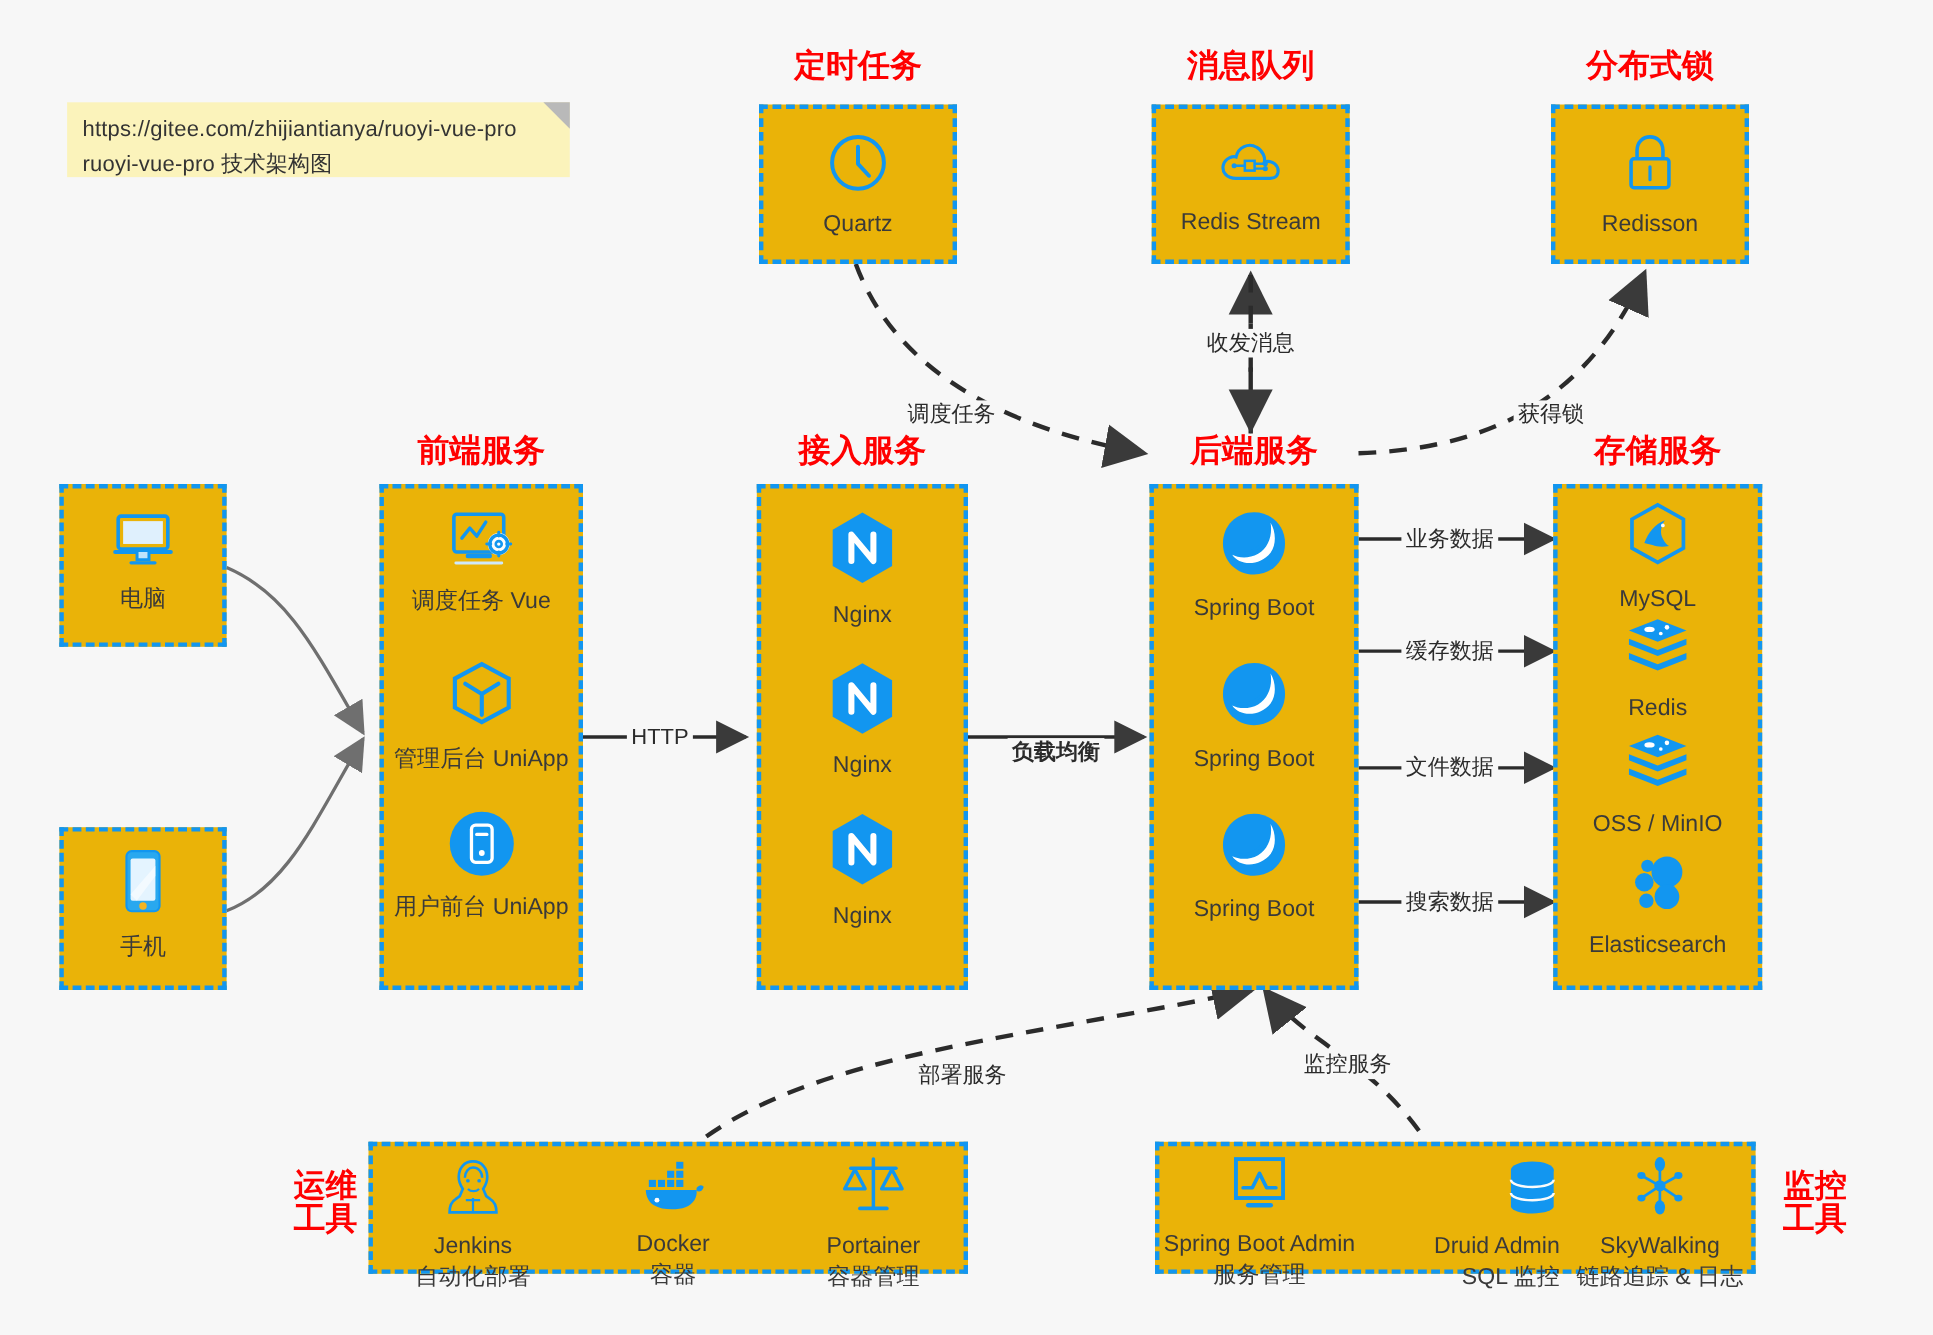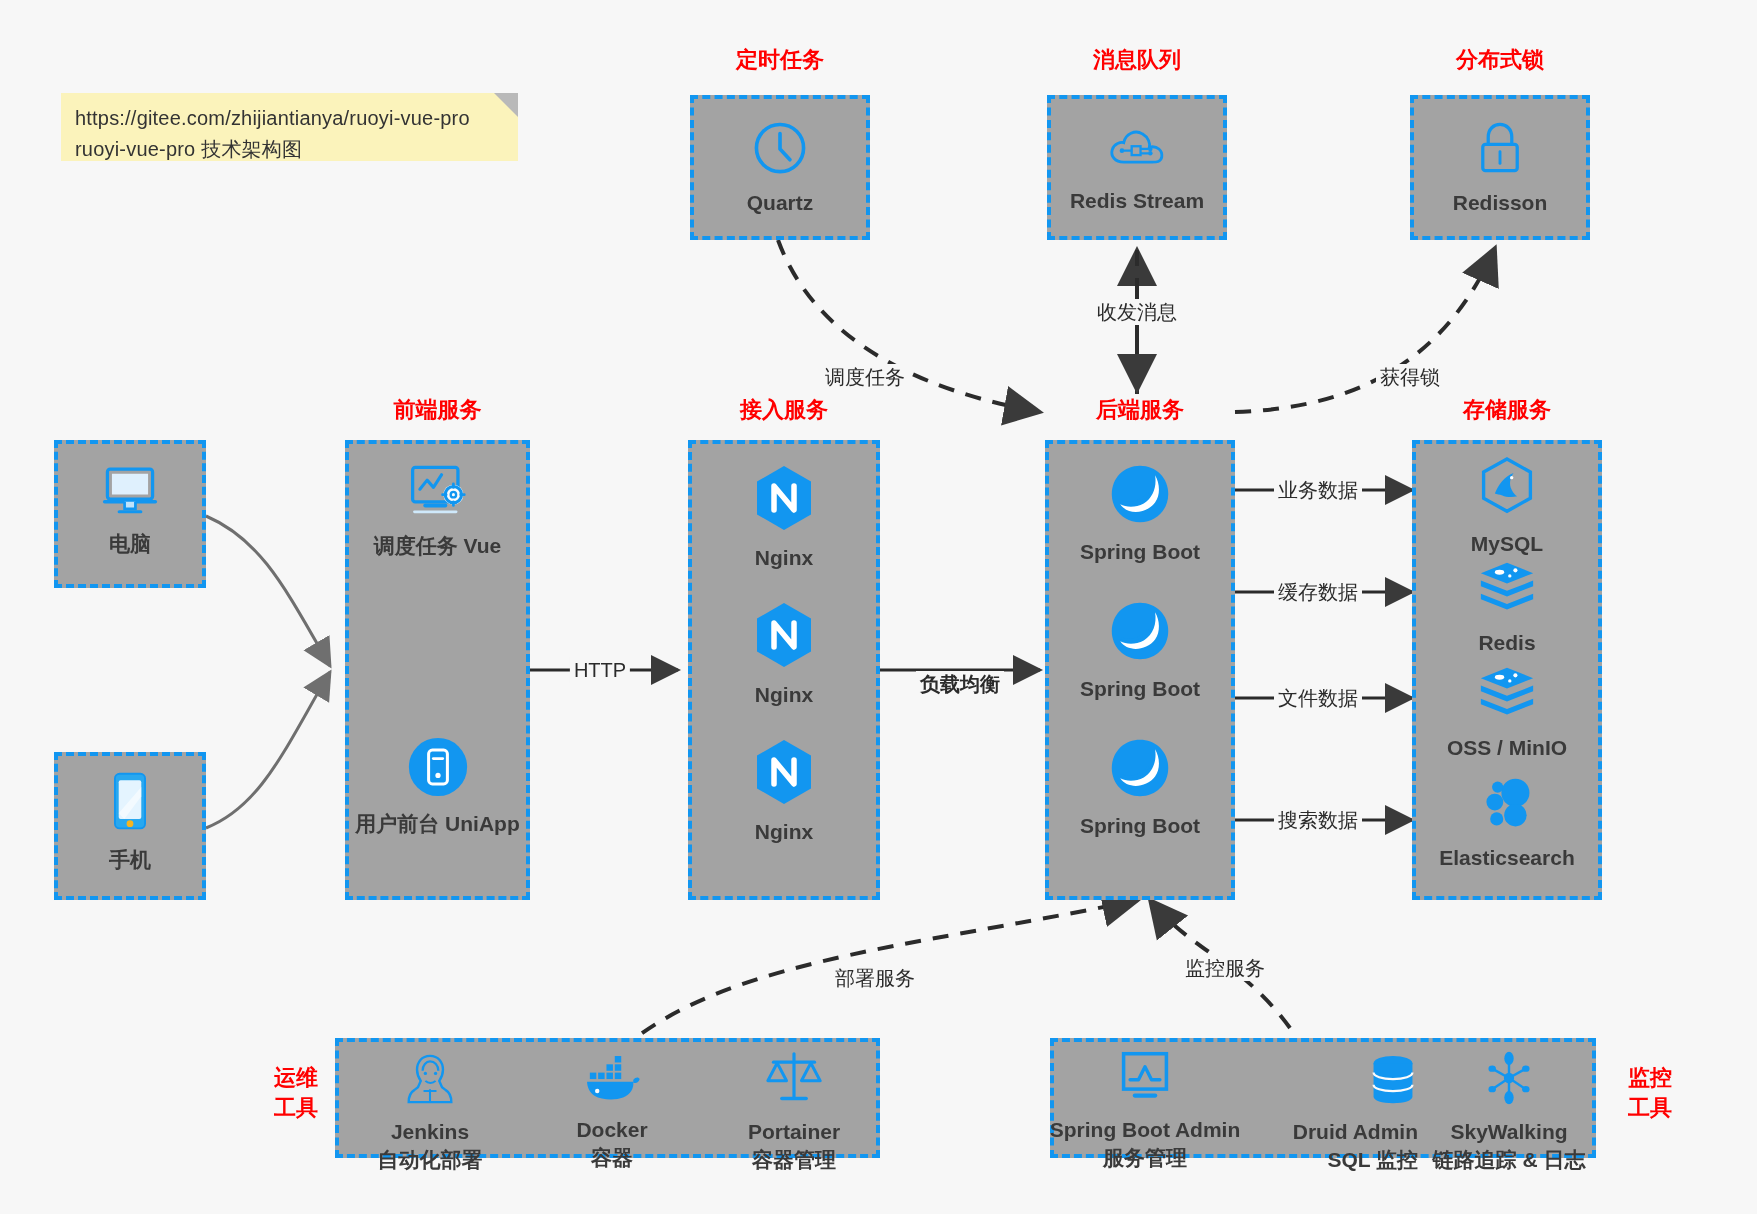--- a/index.html
+++ b/index.html
@@ -19,31 +19,30 @@
     padding:10px 14px 0 14px;box-sizing:border-box;
     font-size:20px;color:#333;line-height:31px;letter-spacing:.2px;
   }
   .note .fold{
     position:absolute;right:0;top:0;width:0;height:0;
     border-left:24px solid transparent;border-top:24px solid #b9b9b9;
   }
 
   
   .gtitle{
-    position:absolute;color:#ff0000;font-weight:bold;font-size:22px;
+    position:absolute;color:#ff0000;font-weight:bold;font-size:29px;
     text-align:center;white-space:nowrap;line-height:30px;
   }
 
   
   .dbox{
     position:absolute;
     border:4px dashed #1296f0;
-    background:#a3a3a3;
+    background:#eab308;
     box-sizing:border-box;
-    font-weight:bold;
   }
 
   
   .node{
     position:absolute;left:0;width:100%;
     display:flex;flex-direction:column;align-items:center;justify-content:flex-start;
   }
   .node .lbl{
     font-size:21px;color:#3a3a3a;margin-top:8px;white-space:nowrap;line-height:28px;
   }
@@ -189,20 +188,29 @@
           <path d="M10 55 L56 55" stroke="#cfe9fb" stroke-width="3" stroke-linecap="round"></path>
           <circle cx="53" cy="36" r="11" fill="#fbfbfb"></circle>
           <circle cx="53" cy="36" r="9" fill="none" stroke="#1296f0" stroke-width="3.4"></circle>
           <circle cx="53" cy="36" r="3" fill="none" stroke="#1296f0" stroke-width="2.6"></circle>
           <path d="M53 24 L53 28 M53 44 L53 48 M41 36 L45 36 M61 36 L65 36" stroke="#1296f0" stroke-width="3" stroke-linecap="round"></path>
         </svg>
       </span>
       <span class="lbl">调度任务 Vue</span>
     </div>
 
+    <div class="node" style="top:155px;">
+      <span class="ico">
+        <svg width="64" height="64" viewBox="0 0 68 68">
+          <path d="M34 5 L60 19 L60 47 L34 61 L8 47 L8 19 Z" fill="none" stroke="#1296f0" stroke-width="4"></path>
+          <path d="M34 34 L34 54 M34 34 L18 24 M34 34 L50 24" fill="none" stroke="#1296f0" stroke-width="4" stroke-linecap="round"></path>
+        </svg>
+      </span>
+      <span class="lbl">管理后台 UniApp</span>
+    </div>
 
     <div class="node" style="top:292px;">
       <span class="ico">
         <svg width="62" height="62" viewBox="0 0 66 66">
           <circle cx="33" cy="33" r="31" fill="#1296f0"></circle>
           <rect x="23" y="15" width="20" height="36" rx="4" fill="none" stroke="#ffffff" stroke-width="3.2"></rect>
           <line x1="28" y1="24" x2="38" y2="24" stroke="#ffffff" stroke-width="3" stroke-linecap="round"></line>
           <circle cx="33" cy="42" r="2.8" fill="#ffffff"></circle>
         </svg>
       </span>

